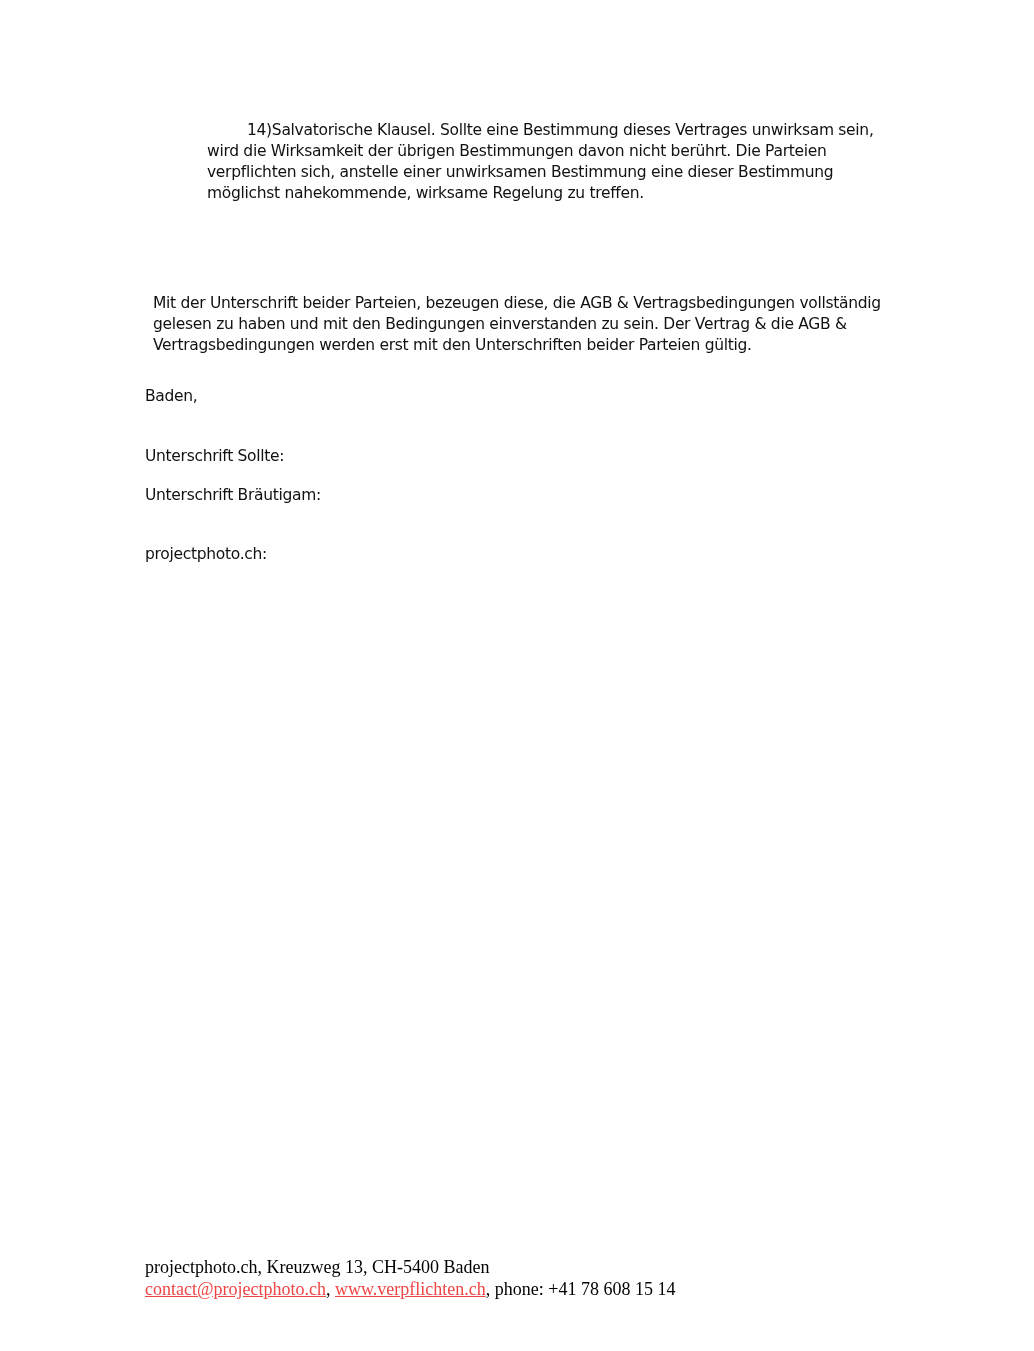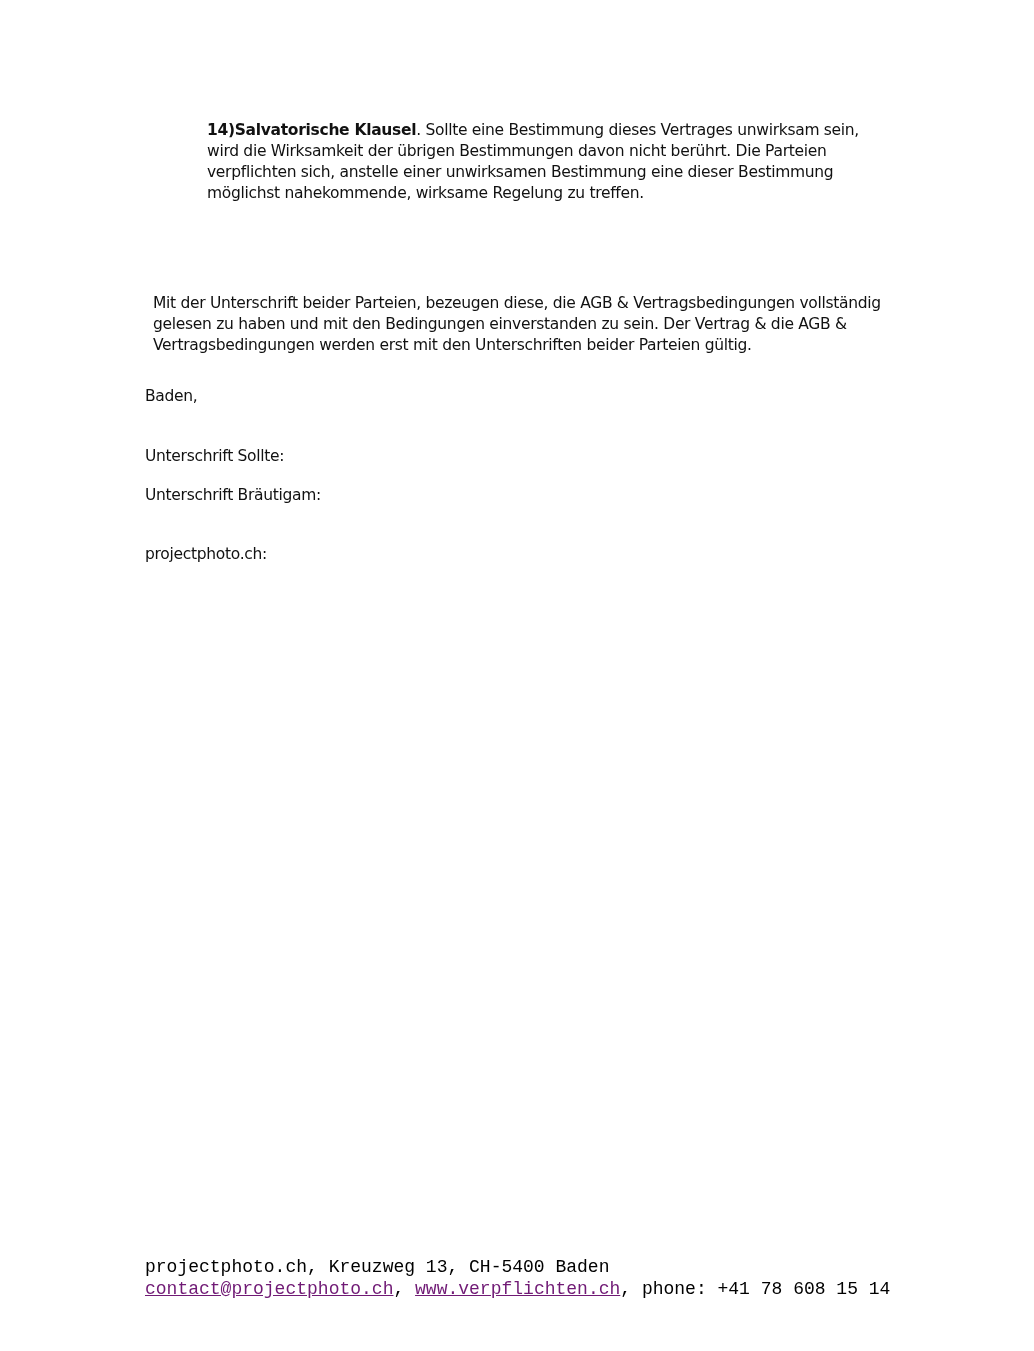--- a/index.html
+++ b/index.html
@@ -1,23 +1,23 @@
 <!DOCTYPE html>
 <html><head>
 <meta charset="utf-8">
 <style>
   html, body { margin: 0; padding: 0; background: #ffffff; }
   body { width: 1034px; height: 1351px; position: relative; overflow: hidden; color: #111; }
   .doc { font-family: "DejaVu Sans", sans-serif; font-size: 15.5px; line-height: 21px; letter-spacing: -0.3px; }
   .clause { position: absolute; left: 207px; top: 120px; width: 670px; }
-  .clause b { font-weight: bold; }
+  .clause b { font-weight: normal; margin-left: 40px; }
   .para { position: absolute; left: 145px; top: 285px; width: 740px; }
   .line { position: absolute; left: 145px; text-align: right; }
-  .footer { position: absolute; left: 145px; top: 1256px; font-family: Liberation Mono, monospace; font-size: 18px; line-height: 22px; color: #000; }
-  .footer a { color: #701a75; text-decoration: underline; }
+  .footer { position: absolute; left: 145px; top: 1256px; font-family: Liberation Serif, serif; font-size: 18px; line-height: 22px; color: #000; }
+  .footer a { color: #ef4444; text-decoration: underline; }
 </style>
 </head>
 <body>
 
 <div class="doc">
   <p class="clause" style="margin:0"><b>14)Salvatorische Klausel</b><span>. Sollte eine Bestimmung dieses Vertrages unwirksam sein, wird die Wirksamkeit der übrigen Bestimmungen davon nicht berührt. Die Parteien verpflichten sich, anstelle einer unwirksamen Bestimmung eine dieser Bestimmung möglichst nahekommende, wirksame Regelung zu treffen.</span></p>
 
   <p class="para" style="margin:8px">Mit der Unterschrift beider Parteien, bezeugen diese, die AGB &amp; Vertragsbedingungen vollständig gelesen zu haben und mit den Bedingungen einverstanden zu sein. Der Vertrag &amp; die AGB &amp; Vertragsbedingungen werden erst mit den Unterschriften beider Parteien gültig.</p>
 
   <div class="line" style="top:386px">Baden,</div>

